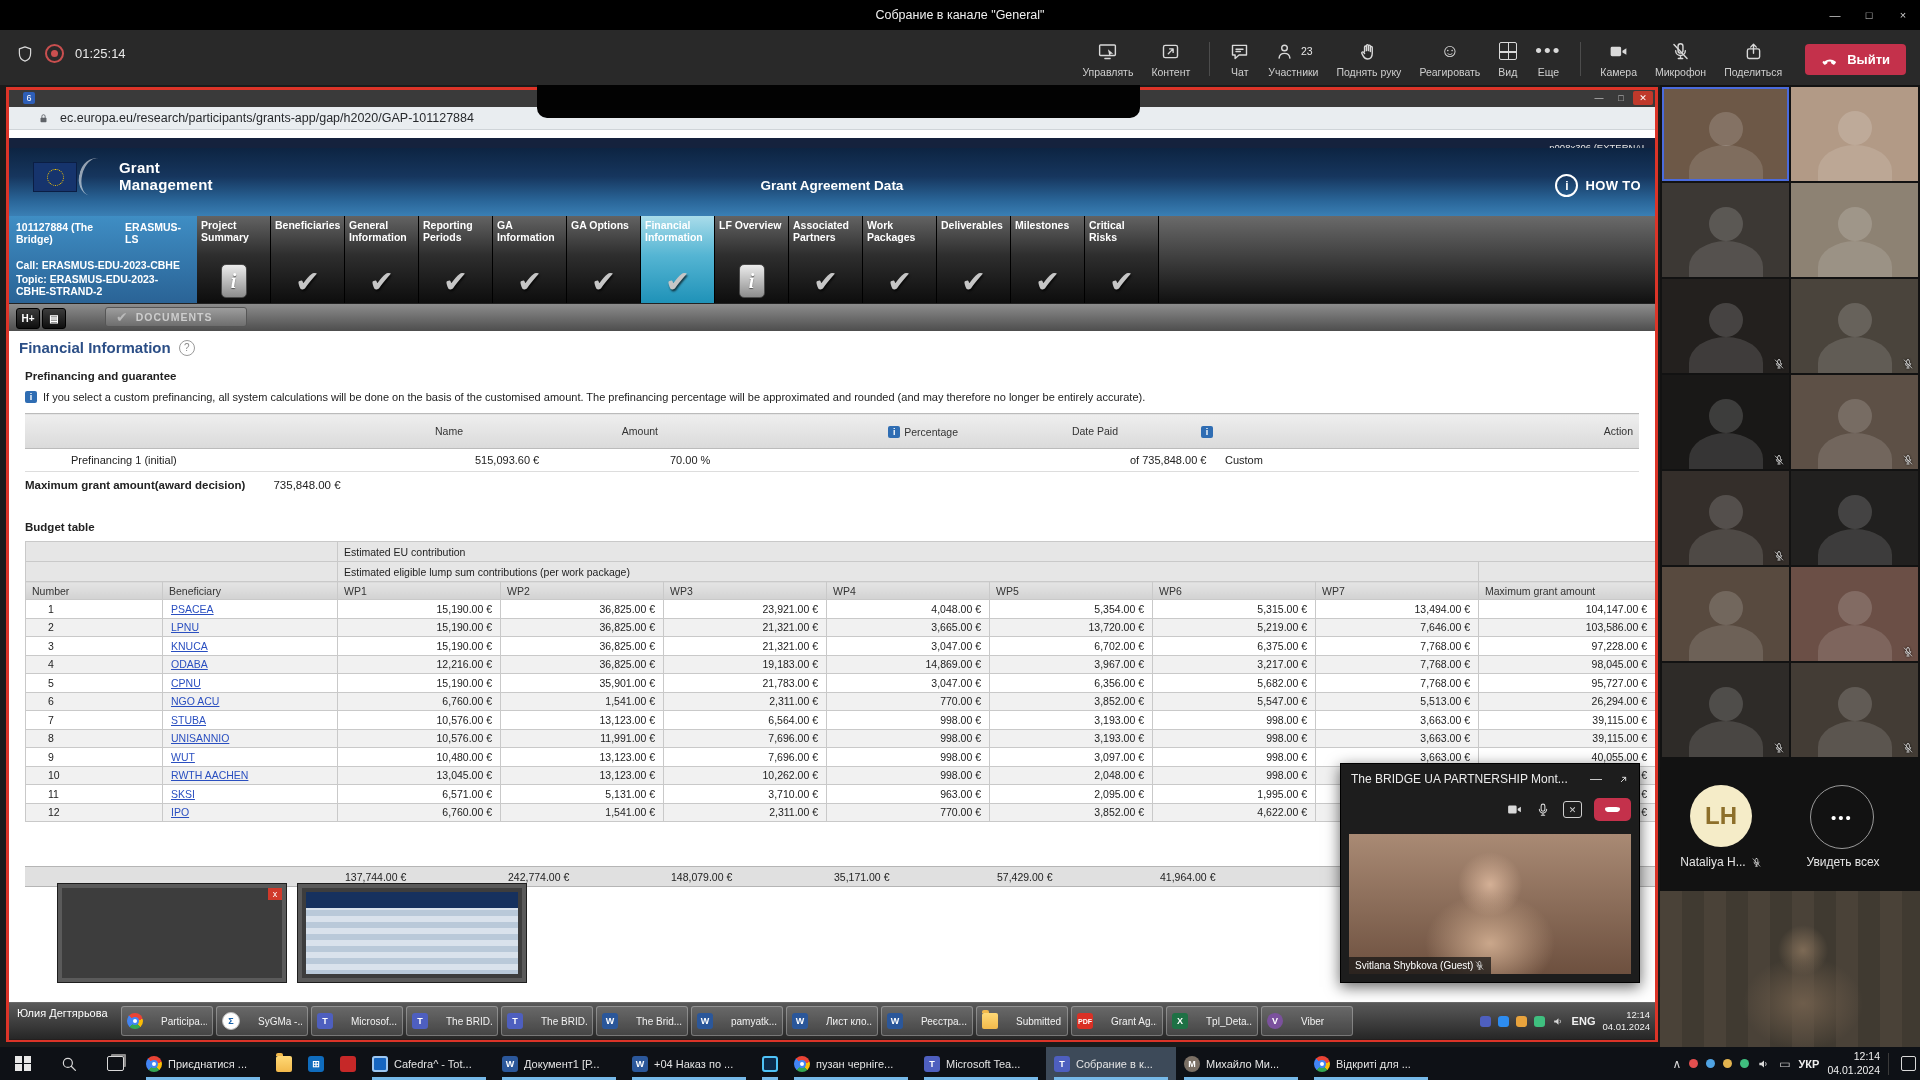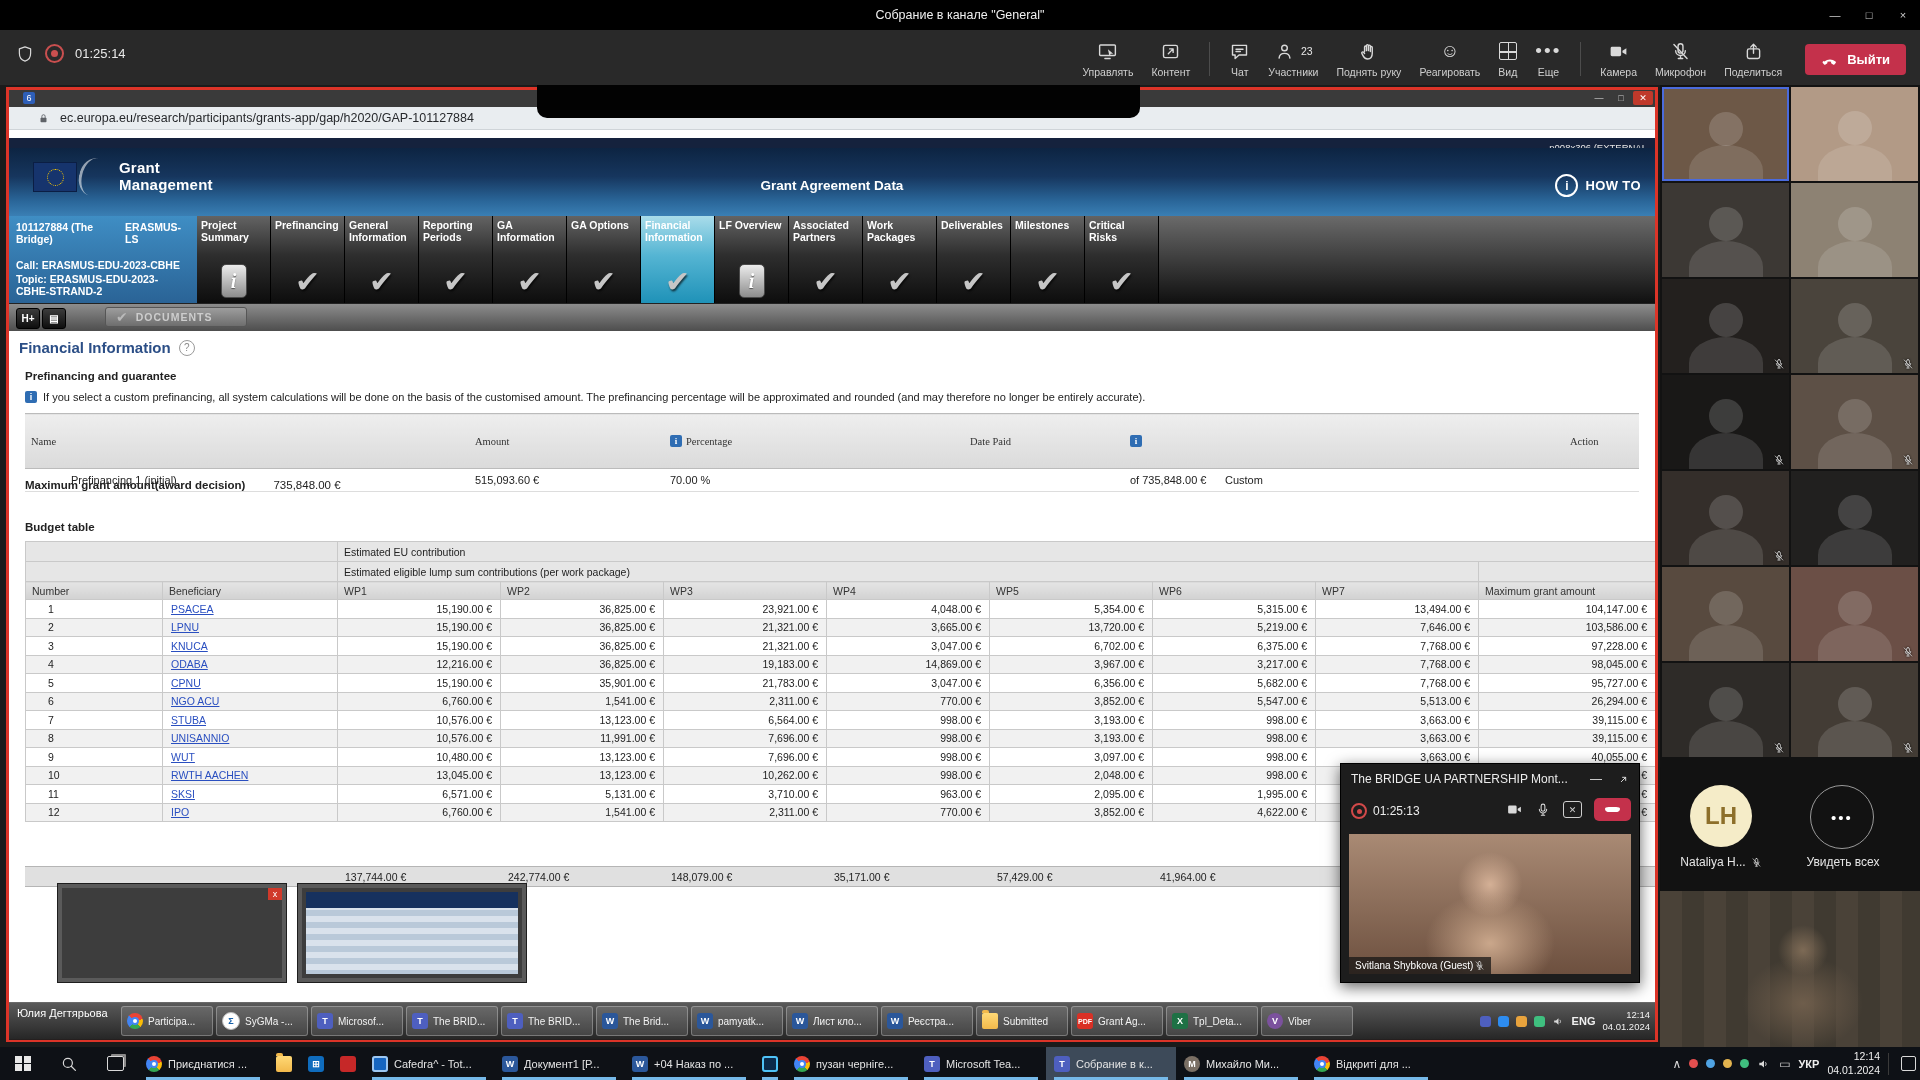--- a/index.html
+++ b/index.html
@@ -94,21 +94,21 @@
   .fi-heading b{font-size:15px;color:#2b4e86;}
   .help-c{width:14px;height:14px;border:1.5px solid #9a9a9a;border-radius:50%;color:#8a8a8a;font-size:10px;
           display:flex;align-items:center;justify-content:center;}
   .sec-label{left:16px;top:39px;font-size:11.5px;font-weight:bold;color:#222;}
   .info-note{left:16px;top:60px;display:flex;align-items:center;gap:6px;font-size:11px;color:#222;}
   .i-ic{width:12px;height:12px;background:#2f6db3;border-radius:2px;color:#fff;font-size:9px;font-weight:bold;
         display:inline-flex;align-items:center;justify-content:center;flex:none;}
   table{border-collapse:collapse;table-layout:fixed;}
   .pftable{left:16px;top:82px;width:1614px;}
   .pftable th{background:linear-gradient(#eee,#dadada);border-top:1px solid #bbb;border-bottom:1px solid #bbb;
-              font-size:10.5px;font-weight:normal;color:#333;text-align:left;padding:20px 6px;height:14px;font-family:Liberation Serif, serif;}
+              font-size:10.5px;font-weight:normal;color:#333;text-align:right;padding:10px 6px;height:14px;}
   .pftable td{font-size:11px;color:#222;padding:5px 6px;border-bottom:1px solid #ddd;}
   .hdr-ico{display:inline-flex;align-items:center;gap:4px;}
   .mg-line{left:16px;top:148px;display:flex;gap:28px;align-items:baseline;}
   .mg-line b{font-size:11.5px;color:#222;}
   .mg-line span{font-size:11.5px;color:#222;}
   .budget-label{left:16px;top:190px;font-size:11.5px;font-weight:bold;color:#222;}
   .btable{left:16px;top:210px;width:1630px;}
   .btable td,.btable th{border:1px solid #c9c9c9;font-size:10.5px;}
   .btable .grp{background:#e6e6e6;color:#222;padding:3px 6px;font-weight:normal;text-align:left;height:13px;}
   .btable .grp-empty{background:#e6e6e6;border-right:none;}
@@ -133,21 +133,21 @@
   .pshot2{width:100%;height:100%;background:
      linear-gradient(#16315e 0 16px,transparent 16px),
      repeating-linear-gradient(180deg,#d9e2ec 0 6px,#b9c9d9 6px 12px),#d9e2ec;}
   .pclose{position:absolute;right:4px;top:4px;width:14px;height:12px;background:#d03a2b;color:#fff;
           font-size:9px;display:flex;align-items:center;justify-content:center;}
   
   .shtaskbar{left:0;top:912px;width:100%;height:37px;
      background:linear-gradient(180deg,rgba(84,84,84,.97),rgba(30,30,30,.97));border-top:1px solid #6a6a6a;}
   .presenter{left:8px;top:4px;font-size:11px;color:#fff;z-index:2;}
   .sh-items{left:112px;top:3px;display:flex;gap:3px;}
-  .sh-item{width:92px;height:30px;box-sizing:border-box;display:flex;align-items:center;gap:5px;padding:0 5px;
+  .sh-item{width:92px;height:30px;box-sizing:border-box;display:flex;align-items:center;gap:18px;padding:0 5px;
      background:rgba(255,255,255,.12);border:1px solid rgba(255,255,255,.28);border-radius:3px;cursor:pointer;}
   .sh-item .t{font-size:10px;color:#f2f2f2;white-space:nowrap;overflow:hidden;}
   .sh-tray{right:5px;top:2px;display:flex;align-items:center;gap:7px;height:32px;}
   .tray-dot{width:11px;height:11px;border-radius:3px;}
   .clock2{font-size:9.5px;color:#f2f2f2;text-align:right;line-height:1.3;}
   
   .appicon{width:16px;height:16px;border-radius:3px;display:inline-flex;align-items:center;justify-content:center;
            font-size:9px;font-weight:bold;color:#fff;flex:none;}
   .ic-chrome{border-radius:50%;position:relative;
      background:conic-gradient(from -45deg,#ea4335 0 120deg,#fbbc05 120deg 180deg,#34a853 180deg 270deg,#4285f4 270deg 360deg);}
@@ -460,21 +460,21 @@
           <div class="pp-topic">Topic: ERASMUS-EDU-2023-CBHE-STRAND-2</div>
         </div>
         <div class="abs tabs">
             <div class="tab">
               <div class="tab-label">Project Summary</div>
               <div class="tab-iconwrap">
                 <span class="tab-info">i</span>
               </div>
             </div>
             <div class="tab">
-              <div class="tab-label">Prefinancing</div>
+              <div class="tab-label">Beneficiaries</div>
               <div class="tab-iconwrap">
                 <span class="tab-check">✔</span>
               </div>
             </div>
             <div class="tab">
               <div class="tab-label">General Information</div>
               <div class="tab-iconwrap">
                 <span class="tab-check">✔</span>
               </div>
             </div>
@@ -910,28 +910,20 @@
 
     <div class="abs mini">
       <div class="abs mini-title">
         <span class="t">The BRIDGE UA PARTNERSHIP Mont...</span>
       </div>
       <div class="mini-ctl">
         <span style="font-size:12px">—</span>
         <svg class="ic" width="15" height="15">
             <use href="#i-expand"></use>
           </svg>
-      </div>
-      <div class="abs mini-bar">
-        <span class="mini-rec">
-          <span class="rr">
-              <i></i>
-            </span>
-          <span>01:25:13</span>
-        </span>
       </div>
       <div class="mini-icons">
         <svg class="ic" width="17" height="17">
             <use href="#i-cam"></use>
           </svg>
         <svg class="ic" width="16" height="16">
             <use href="#i-mic"></use>
           </svg>
         <span class="xbox">✕</span>
         <span class="hangup">

